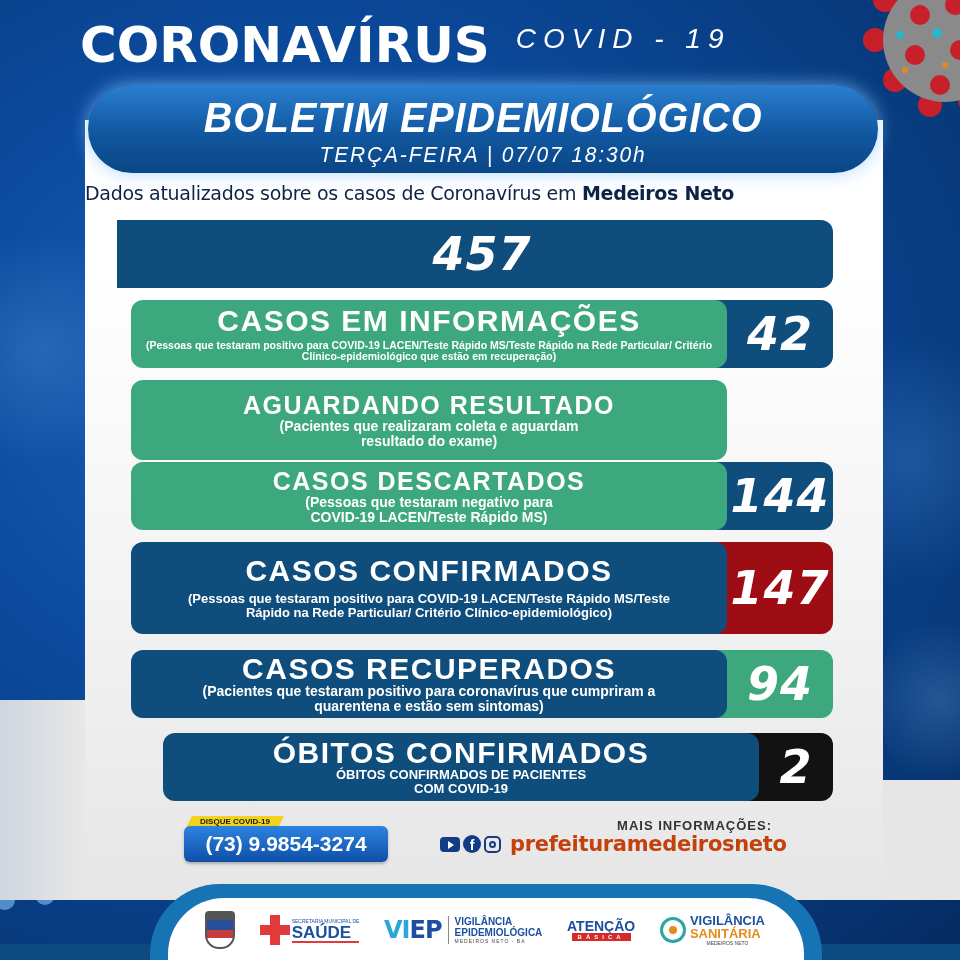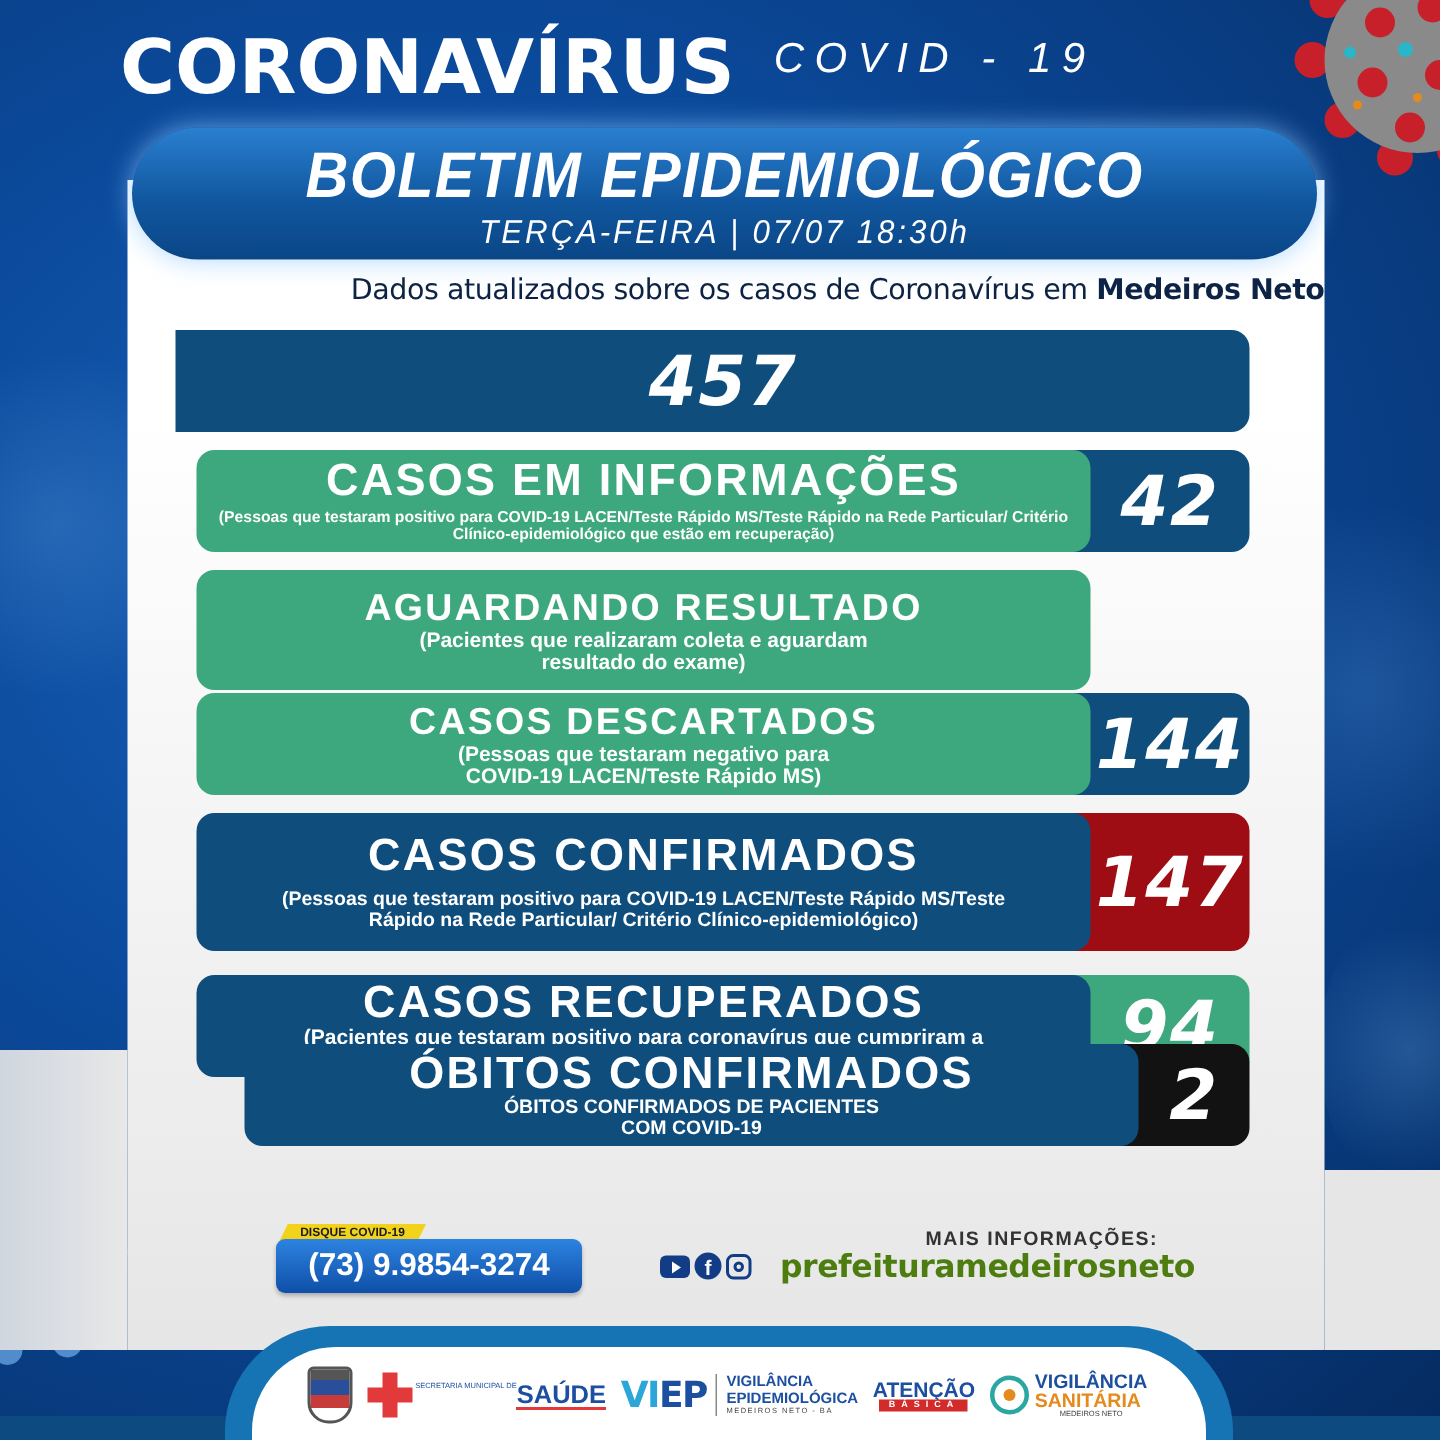--- a/index.html
+++ b/index.html
@@ -33,21 +33,21 @@
   .header-pill {
     position: absolute; left: 88px; top: 85px; width: 790px; height: 88px;
     border-radius: 44px;
     background: linear-gradient(180deg, #2a7fd0 0%, #11579f 55%, #0a4686 100%);
     box-shadow: 0 0 18px rgba(140,200,255,0.7);
     text-align: center; color: #fff;
   }
   .bulletin-title { font-family: "Liberation Sans", sans-serif; font-weight: bold; font-style: italic; font-size: 43px; letter-spacing: 1px; line-height: 52px; margin-top: 6px; transform: scaleX(0.92); }
   .bulletin-date { font-family: "Liberation Sans", sans-serif; font-style: italic; font-size: 22px; letter-spacing: 2px; line-height: 24px; transform: scaleX(0.95); }
 
-  .subtitle { position: absolute; left: 85px; top: 182px; width: 798px; text-align: right; font-family: "DejaVu Sans", sans-serif; font-size: 19px; color: #0d2345; letter-spacing: -0.3px; }
+  .subtitle { position: absolute; left: 85px; top: 182px; width: 798px; text-align: left; font-family: "DejaVu Sans", sans-serif; font-size: 19px; color: #0d2345; letter-spacing: -0.3px; }
   .subtitle b { font-weight: bold; }
 
   .card { position: absolute; left: 131px; width: 702px; display: flex; }
   .card-label {
     flex: 0 0 596px; border-radius: 12px; color: #fff; text-align: center;
     display: flex; flex-direction: column; justify-content: center; padding: 0 10px;
     position: relative; z-index: 2;
   }
   .card-value {
     flex: 1; margin-left: -14px; padding-left: 14px; border-radius: 0 12px 12px 0;
@@ -67,38 +67,38 @@
   .phone-btn { position: absolute; left: 184px; top: 826px; width: 204px; height: 36px; border-radius: 6px; background: linear-gradient(180deg, #2d83e0, #0e4fa8); color: #fff; font-weight: bold; font-size: 21px; text-align: center; line-height: 36px; box-shadow: 0 2px 3px rgba(0,0,0,0.25); }
 
   .info-label { position: absolute; left: 560px; top: 818px; width: 212px; text-align: right; font-weight: bold; font-size: 13px; color: #333; letter-spacing: 1px; }
   .social-row { position: absolute; left: 440px; top: 832px; display: flex; align-items: center; }
   .soc { display: inline-block; margin-right: 3px; }
   .yt { width: 20px; height: 15px; background: #123c85; border-radius: 4px; position: relative; }
   .yt::after { content: ""; position: absolute; left: 8px; top: 4px; border-left: 6px solid #fff; border-top: 4px solid transparent; border-bottom: 4px solid transparent; }
   .fb { width: 18px; height: 18px; background: #123c85; border-radius: 50%; color: #fff; font-weight: bold; font-size: 14px; text-align: center; line-height: 20px; }
   .ig { width: 17px; height: 17px; border: 2px solid #123c85; border-radius: 5px; position: relative; }
   .ig::after { content: ""; position: absolute; left: 3px; top: 3px; width: 7px; height: 7px; border: 2px solid #123c85; border-radius: 50%; box-sizing: border-box; }
-  .handle { font-family: "DejaVu Sans", sans-serif; font-weight: bold; font-size: 21px; color: #4d7c0f; margin-left: 16px; letter-spacing: -0.3px; }
+  .handle { font-family: "DejaVu Sans", sans-serif; font-weight: bold; font-size: 21px; color: #c2410c; margin-left: 6px; letter-spacing: -0.3px; }
 
   .footer-band { position: absolute; left: 0; top: 944px; width: 960px; height: 16px; background: #0c4a80; }
   .footer-arch {
     position: absolute; left: 150px; top: 884px; width: 672px; height: 120px;
     border-radius: 70px 70px 0 0; background: #1674b4;
   }
   .footer-inner {
     position: absolute; left: 168px; top: 898px; width: 636px; height: 120px;
     border-radius: 56px 56px 0 0; background: #ffffff;
   }
   .logos { position: absolute; left: 205px; top: 905px; width: 560px; height: 50px; display: flex; align-items: center; justify-content: space-between; }
   .crest { width: 30px; height: 38px; border-radius: 4px 4px 14px 14px; background: linear-gradient(180deg, #555 0 20%, #2a4f9a 20% 50%, #c73b3b 50% 75%, #fff 75%); border: 2px solid #555; }
   .saude { display: flex; align-items: center; }
   .cross { width: 30px; height: 30px; position: relative; }
   .cross::before { content: ""; position: absolute; left: 10px; top: 0; width: 10px; height: 30px; background: #e23a3a; }
   .cross::after { content: ""; position: absolute; left: 0; top: 10px; width: 30px; height: 10px; background: #e23a3a; }
-  .saude-text { display: flex; flex-direction: row; margin-left: 2px; }
+  .saude-text { display: flex; flex-direction: column; margin-left: 2px; }
   .saude-small { font-size: 5px; color: #1d4fa0; }
   .saude-big { font-weight: bold; font-size: 17px; color: #1d4fa0; line-height: 17px; border-bottom: 2px solid #e23a3a; }
   .viep { display: flex; align-items: center; }
   .viep-mark { font-family: "DejaVu Sans", sans-serif; font-weight: bold; font-size: 24px; color: #1d4fa0; letter-spacing: -1px; }
   .viep-mark span { color: #2ca6d9; }
   .viep-sep { width: 1px; height: 28px; background: #888; margin: 0 6px; }
   .viep-text { display: flex; flex-direction: column; }
   .viep-t1 { font-weight: bold; font-size: 10px; color: #1d4fa0; line-height: 11px; }
   .viep-t2 { font-size: 5px; color: #444; letter-spacing: 1px; }
   .atencao { display: flex; flex-direction: column; align-items: center; }
@@ -218,21 +218,21 @@
 </div>
 
 <div class="card" style="top:650px;height:68px;">
   <div class="card-label navy">
     <div class="ch">CASOS RECUPERADOS</div>
     <div class="cd" style="padding:0 60px;">(Pacientes que testaram positivo para coronavírus que cumpriram a quarentena e estão sem sintomas)</div>
   </div>
   <div class="card-value green">94</div>
 </div>
 
-<div class="card" style="top:696px;height:68px;padding-left:32px;">
+<div class="card" style="top:733px;height:68px;padding-left:32px;">
   <div class="card-label navy">
     <div class="ch">ÓBITOS CONFIRMADOS</div>
     <div class="cd" style="font-size:13px;line-height:14px;padding:0 150px;">ÓBITOS CONFIRMADOS DE PACIENTES COM COVID-19</div>
   </div>
   <div class="card-value black">2</div>
 </div>
 
 <div class="disque-tag">DISQUE COVID-19</div>
 <div class="phone-btn">(73) 9.9854-3274</div>
 

